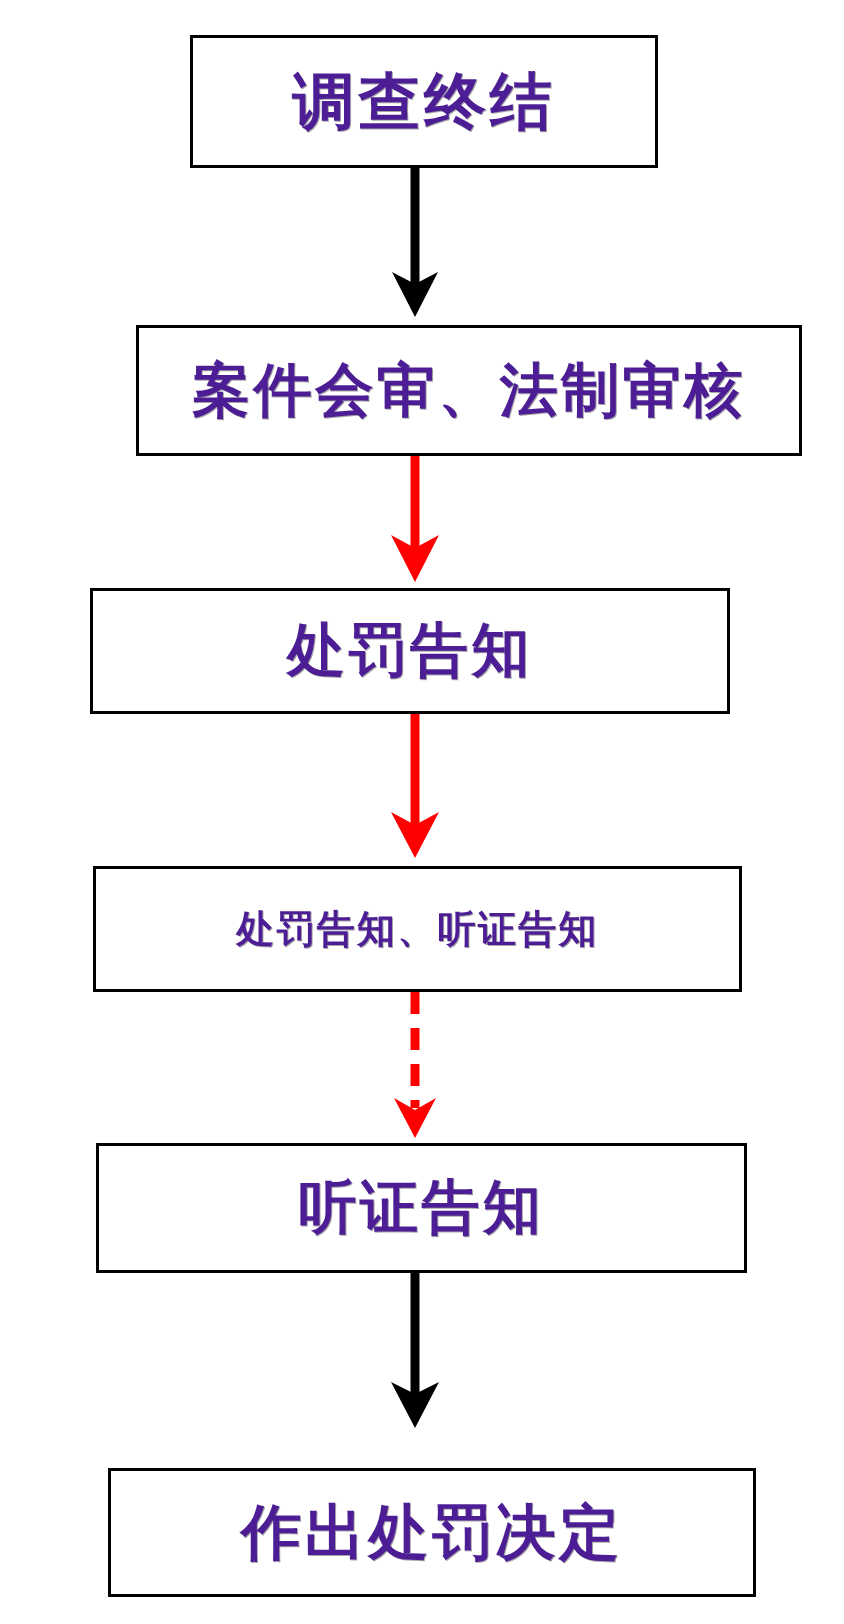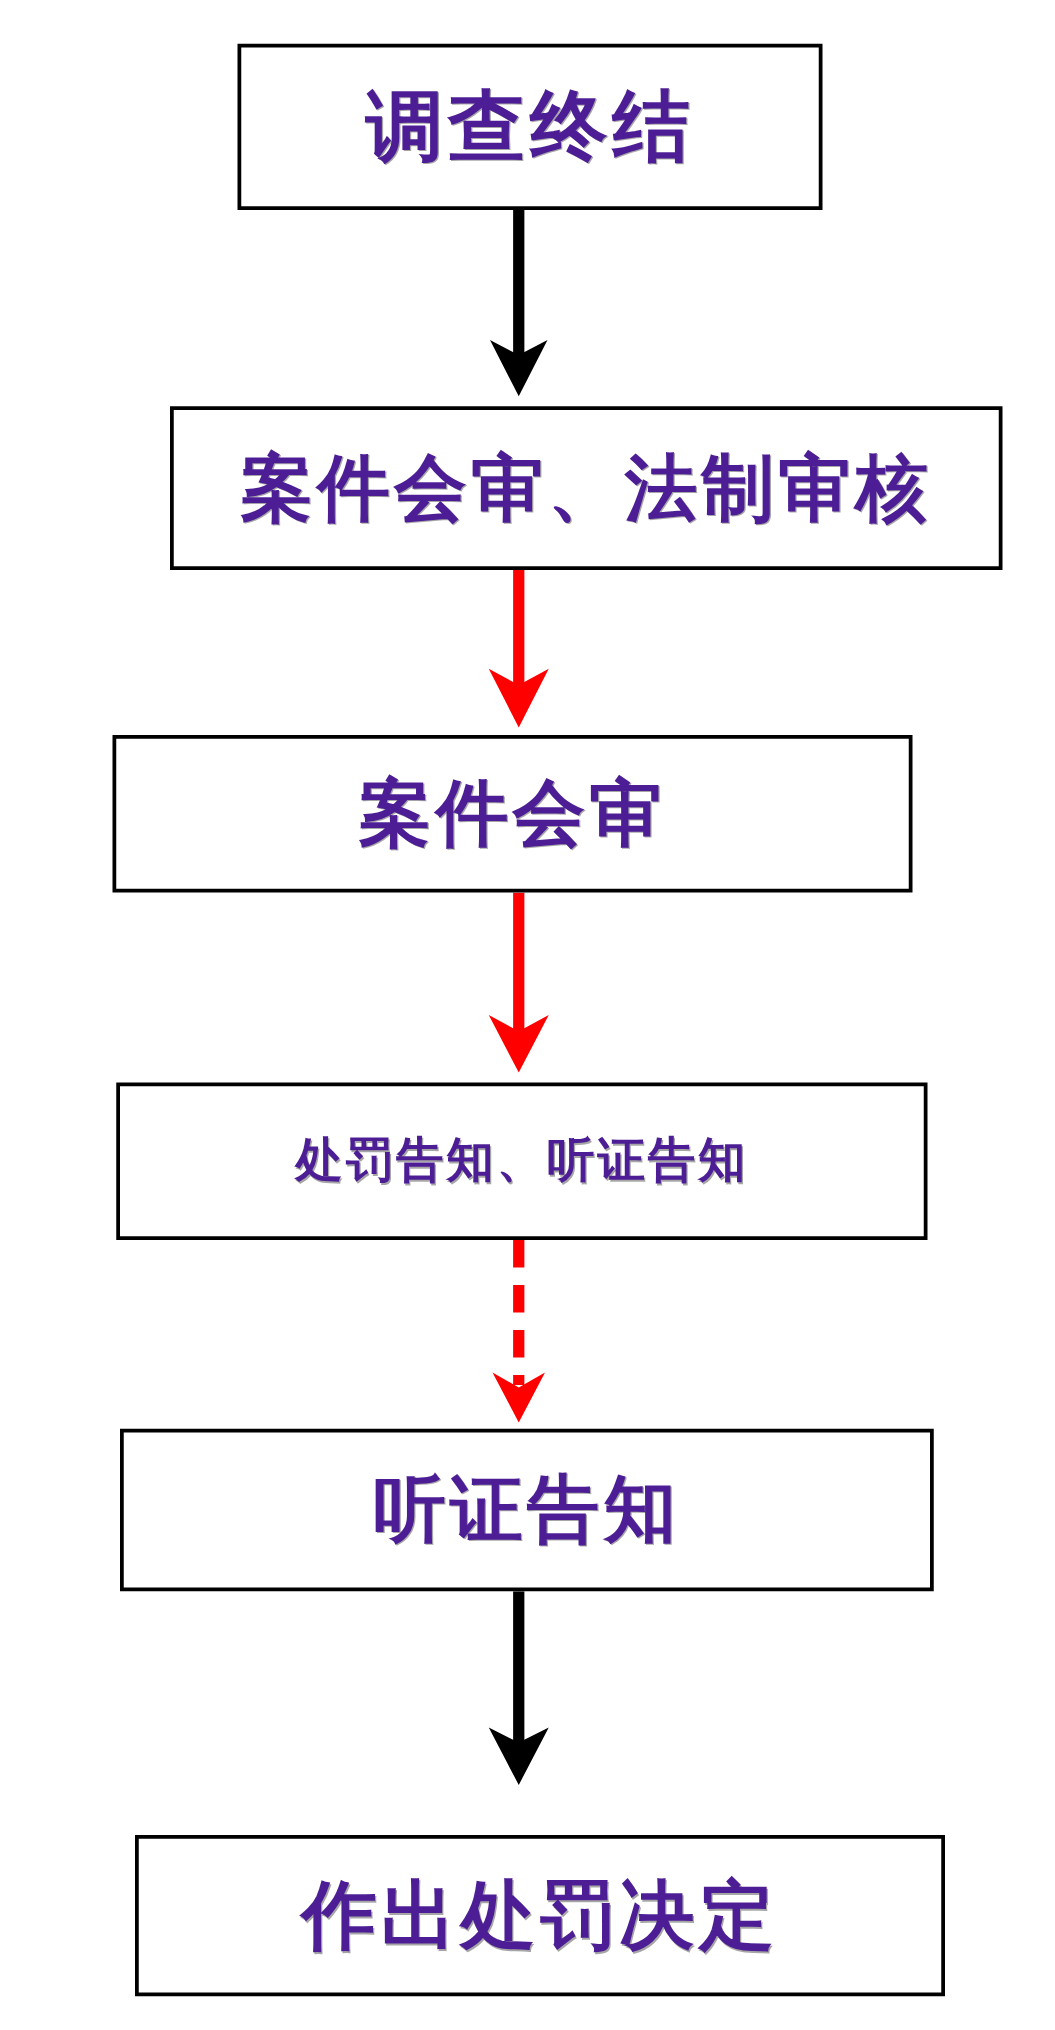--- a/index.html
+++ b/index.html
@@ -95,21 +95,21 @@
 
   <div class="node" id="node-0">
     <span class="node-label">调查终结</span>
   </div>
 
   <div class="node" id="node-1">
     <span class="node-label">案件会审、法制审核</span>
   </div>
 
   <div class="node" id="node-2">
-    <span class="node-label">案件会审</span>
+    <span class="node-label">处罚告知</span>
   </div>
 
   <div class="node" id="node-3">
     <span class="node-label">处罚告知、听证告知</span>
   </div>
 
   <div class="node" id="node-4">
     <span class="node-label">听证告知</span>
   </div>
 

